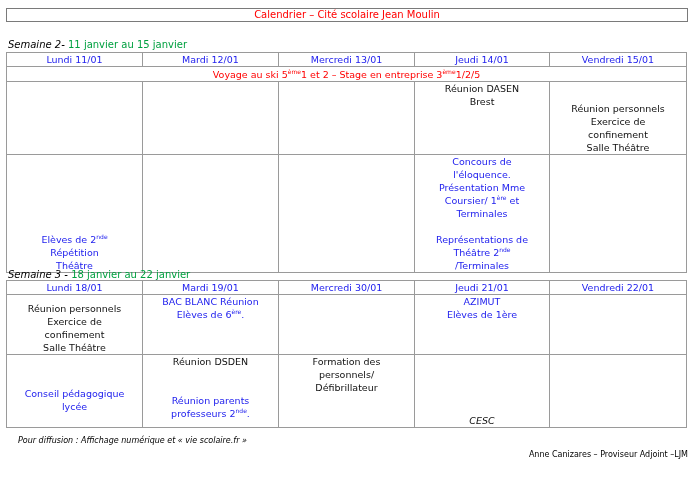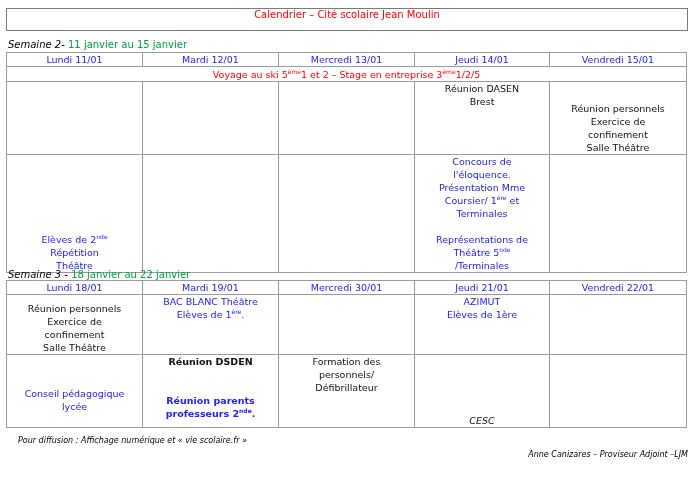--- a/index.html
+++ b/index.html
@@ -1,33 +1,33 @@
 <!DOCTYPE html>
 <html><head>
 <meta charset="utf-8">
 <style>
   html, body { margin:0; padding:0; background:#ffffff; }
   body { width:700px; height:491px; position:relative; overflow:hidden;
          font-family:"DejaVu Sans", sans-serif; font-size:10px; color:#000; }
-  .title-box { position:absolute; left:6px; top:8px; width:682px; height:23px;
+  .title-box { position:absolute; left:6px; top:8px; width:682px; height:14px;
                border:1px solid #7a7a7a; box-sizing:border-box; text-align:center;
                color:#ff0000; font-size:10px; line-height:12px; }
   .week-label { position:absolute; left:8px; font-size:10px; line-height:12px; white-space:nowrap; }
   .week-label .wk { font-style:italic; color:#000; }
   .week-label .range { color:#00a040; }
   table.cal { position:absolute; left:6px; width:680px; border-collapse:collapse; table-layout:fixed; }
   table.cal td { border:1px solid #9a9a9a; text-align:center; padding:0 14px; font-size:9.5px; line-height:13px; overflow:hidden; }
   table.cal td.hdr { color:#2222ee; height:12px; }
   .blue { color:#2222ee; }
   .red { color:#ff0000; }
   .black { color:#111; }
   .ital { font-style:italic;margin-top:36px; }
   sup { font-size:6px; line-height:0; vertical-align:4px; }
   .footer-left { position:absolute; left:18px; top:436px; font-size:8px; font-style:italic; }
-  .footer-right { position:absolute; right:12px; top:450px; font-size:8px; font-style:italic; }
+  .footer-right { position:absolute; right:12px; top:450px; font-size:8px; }
 </style>
 </head>
 <body>
 
 <div class="title-box">Calendrier – Cité scolaire Jean Moulin</div>
 
 <div class="week-label" style="top:39px;">
   <span class="wk">Semaine 2-</span><span class="range"> 11 janvier au 15 janvier</span>
 </div>
 
@@ -73,21 +73,21 @@
     </td>
     <td></td>
     <td></td>
     <td class="blue" style="vertical-align:top;">
       <div>Concours de l'éloquence.</div>
       <div>Présentation Mme</div>
       <div><span>Coursier/ 1</span><sup>ère</sup><span> et</span></div>
       <div>Terminales</div>
       <div style="height:13px;"></div>
       <div>Représentations de</div>
-      <div><span>Théâtre 5</span><sup>nde</sup><span> /Terminales</span></div>
+      <div><span>Théâtre 2</span><sup>nde</sup><span> /Terminales</span></div>
     </td>
     <td></td>
   </tr>
 </tbody>
   </table>
 
 <div class="week-label" style="top:269px;">
   <span class="wk">Semaine 3 -</span><span class="range"> 18 janvier au 22 janvier</span>
 </div>
 
@@ -107,35 +107,35 @@
     <td class="hdr">Jeudi 21/01</td>
     <td class="hdr">Vendredi 22/01</td>
   </tr>
   <tr style="height:60px;">
     <td class="black" style="vertical-align:bottom;">
       <div>Réunion personnels</div>
       <div>Exercice de confinement</div>
       <div>Salle Théâtre</div>
     </td>
     <td class="blue" style="vertical-align:top;">
-      <div>BAC BLANC Théâtre</div>
-      <div><span>Elèves de 1</span><sup>ère</sup><span>.</span></div>
+      <div>BAC BLANC Réunion</div>
+      <div><span>Elèves de 6</span><sup>ère</sup><span>.</span></div>
     </td>
     <td></td>
     <td class="blue" style="vertical-align:top;">
       <div>AZIMUT</div>
       <div>Elèves de 1ère</div>
     </td>
     <td></td>
   </tr>
   <tr style="height:73px;">
     <td class="blue" style="vertical-align:middle; padding-top:18px;">
       <div>Conseil pédagogique lycée</div>
     </td>
-    <td style="vertical-align:top;font-weight:bold;">
+    <td style="vertical-align:top;">
       <div class="black">Réunion DSDEN</div>
       <div style="height:26px;"></div>
       <div class="blue">Réunion parents</div>
       <div class="blue"><span>professeurs 2</span><sup>nde</sup><span>.</span></div>
     </td>
     <td class="black" style="vertical-align:top;">
       <div>Formation des</div>
       <div>personnels/ Défibrillateur</div>
     </td>
     <td class="black ital" style="vertical-align:bottom;">

